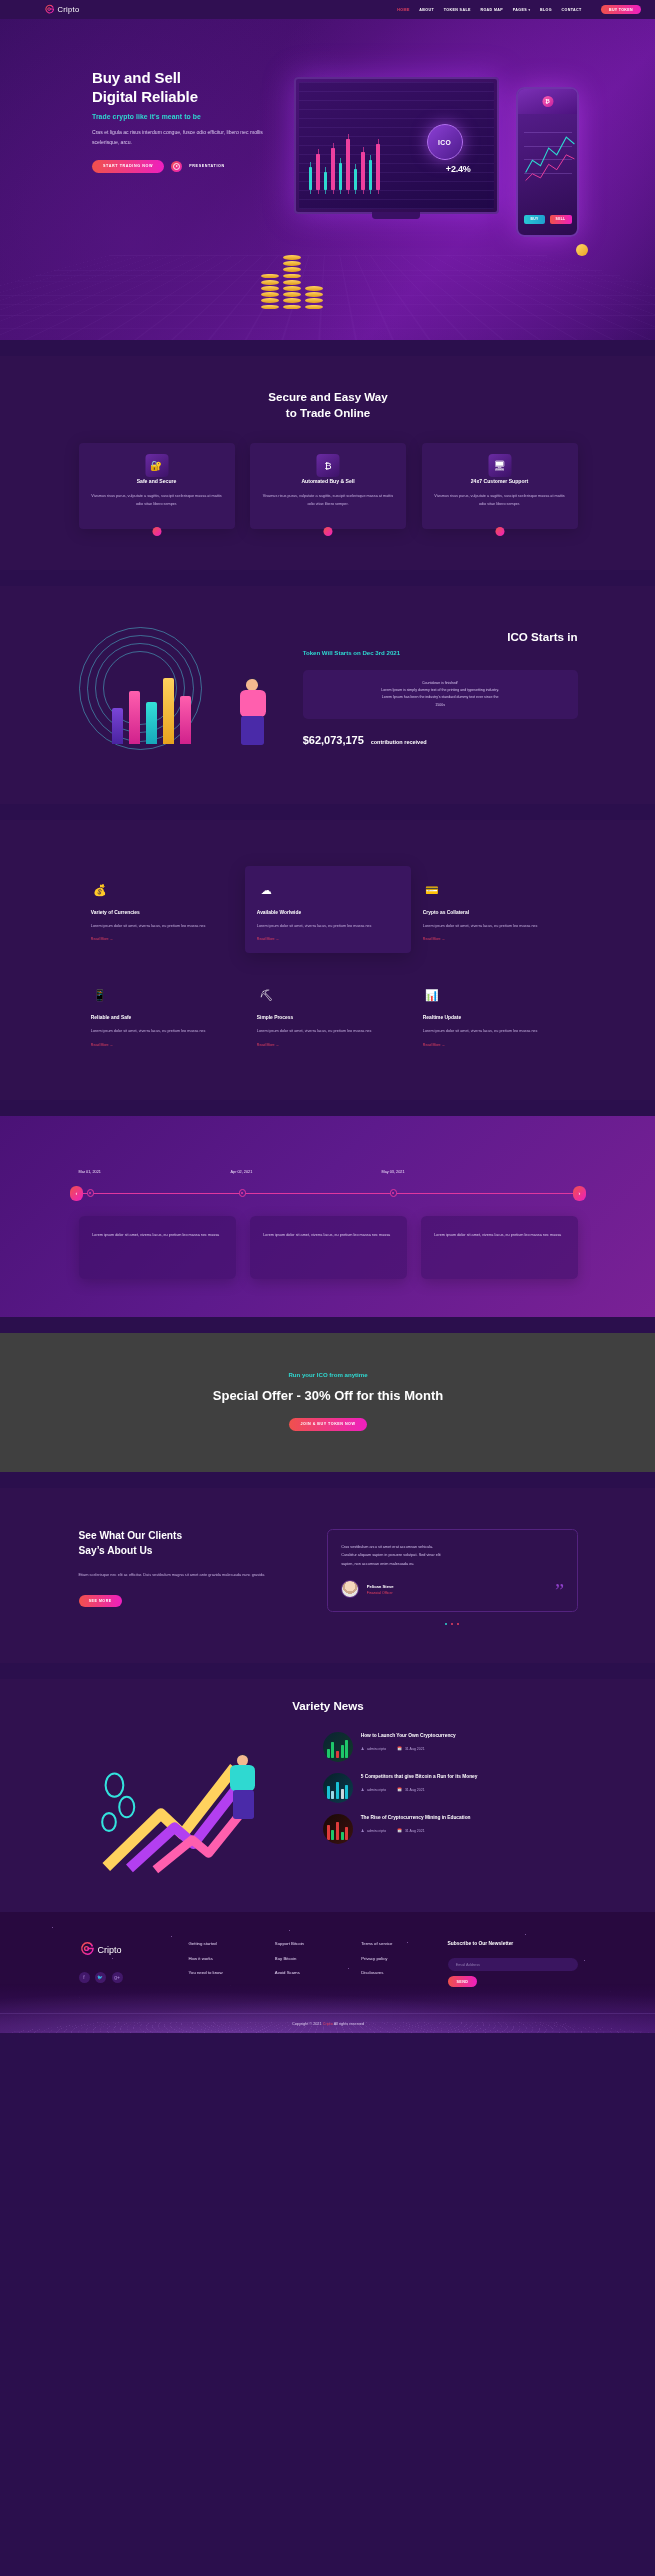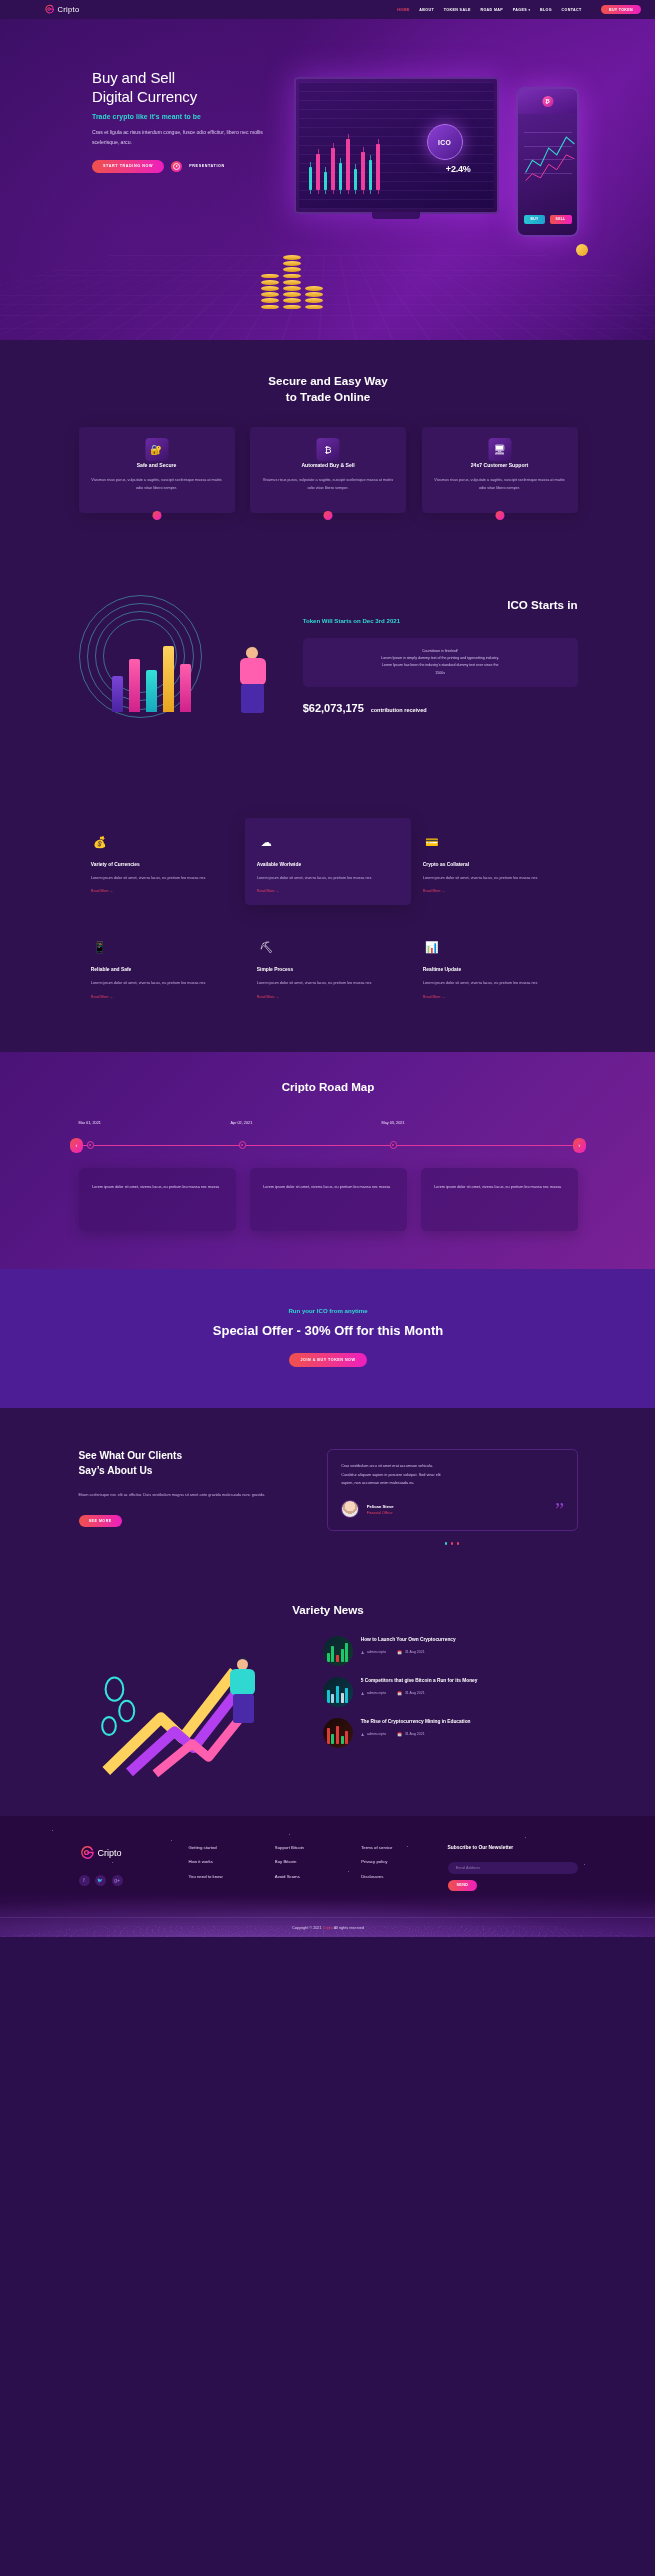--- a/index.html
+++ b/index.html
@@ -44,21 +44,21 @@
   .hero-grid {
     position:absolute; inset:0; opacity:.18;
     background-image:
       linear-gradient(rgba(190,120,255,.25) 0.7px, transparent 0.7px),
       linear-gradient(90deg, rgba(190,120,255,.25) 0.7px, transparent 0.7px);
     background-size:23px 23px;
     transform:perspective(273px) rotateX(62deg) translateY(82px) scale(1.6);
     transform-origin:center bottom;
   }
   .hero-inner { position:relative; z-index:5; padding:49px 0 0 92px; width:287px; }
-  .hero-h1 { font-size:15px; font-weight:400; line-height:1.28; letter-spacing:-0.1px; }
+  .hero-h1 { font-size:15px; font-weight:700; line-height:1.28; letter-spacing:-0.1px; }
   .hero-sub { margin-top:6.8px; font-size:6.8px; font-weight:700; color:#2fd9d1; letter-spacing:0.1px; }
   .hero-p { margin-top:8.2px; font-size:5.1px; line-height:1.85; color:#ddcdf0; width:184px; }
   .hero-cta { margin-top:12.3px; display:flex; align-items:center; gap:6.8px; }
   .btn-trade {
     padding:4.8px 11px; border-radius:13.7px;
     background:linear-gradient(90deg,#f0514c,#ee1fbf);
     font-size:3.7px; font-weight:700; letter-spacing:0.6px; color:#fff;
     text-transform:uppercase; border:none; cursor:pointer;
   }
   .play-circle {
@@ -130,21 +130,21 @@
   .pb.sell { background:linear-gradient(90deg,#f0514c,#ee1fbf); }
   .coin-stack { position:absolute; left:261px; top:236px; display:flex; align-items:flex-end; gap:4.1px; }
   .stack { display:flex; flex-direction:column-reverse; gap:1.4px; }
   .coin { width:18px; height:4.8px; border-radius:50%/55%; background:linear-gradient(180deg,#ffd25e,#e09a1d); }
   .float-coin {
     position:absolute; right:68px; top:225px; width:12.3px; height:12.3px; border-radius:50%;
     background:linear-gradient(135deg,#ffd76a,#e8a423);
   }
 
   
-  .section { position:relative; }
+  .section { position:relative;margin-top:16px; }
   .sec-title { text-align:center; font-size:11.6px; font-weight:700; line-height:1.35; }
   .container { width:499px; margin:0 auto; }
 
   
   .features { background:#30114f; padding:33px 0 41px; }
   .feat-cards { display:flex; justify-content:space-between; margin-top:23px; }
   .feat-card {
     width:156px; background:#38155c; border-radius:4.1px;
     padding:27px 11px 20.5px; text-align:center; position:relative;
     box-shadow:0 2.7px 15px rgba(0,0,0,.18);
@@ -231,21 +231,21 @@
   .rm-date { position:absolute; font-size:3.8px; color:#f0e2fb; white-space:nowrap; }
   .rm-cards { display:flex; justify-content:space-between; margin-top:12.3px; }
   .rm-card {
     width:157px; height:63px; border-radius:5.5px;
     background:rgba(60,14,100,.55); padding:16.4px 13.7px;
     box-shadow:0 3.4px 13.7px rgba(0,0,0,.2);
   }
   .rm-text { font-size:3.8px; line-height:2.1; color:#ddcdf0; }
 
   
-  .offer { background:#4c1d95; padding:38px 0 41px; text-align:center; }
+  .offer { background:#404040; padding:38px 0 41px; text-align:center; }
   .offer-sub { font-size:6.1px; font-weight:700; color:#2fd9d1; }
   .offer-h { margin-top:9.6px; font-size:13px; font-weight:700; }
   .btn-join {
     margin-top:15px; padding:4.8px 11.6px; border-radius:13.7px;
     background:linear-gradient(90deg,#f0514c,#ee1fbf);
     font-size:3.7px; font-weight:700; letter-spacing:0.5px; color:#fff;
     text-transform:uppercase; border:none; cursor:pointer;
   }
 
   
@@ -464,21 +464,21 @@
         <i class="coin"></i>
         <i class="coin"></i>
         <i class="coin"></i>
       </div>
   </div>
   <div class="float-coin"></div>
 
   <div class="hero-inner">
     <h1 class="hero-h1">
       <span>Buy and Sell</span><br>
-      <span>Digital Currency</span>
+      <span>Digital Reliable</span>
     </h1>
     <div class="hero-sub">Trade crypto like it's meant to be</div>
     <p class="hero-p">Cras et ligula ac risus interdum congue, fusce odio efficitur, libero nec mollis scelerisque, arcu.</p>
     <div class="hero-cta">
       <button class="btn-trade">START TRADING NOW</button>
       <span class="play-circle">
         <span class="play-inner">
             <span class="play-tri"></span>
           </span>
       </span>
@@ -594,21 +594,20 @@
         <div class="ben-title">Realtime Update</div>
         <div class="ben-text">Lorem ipsum dolor sit amet, viverra lacus, eu pretium leo massa nec</div>
         <a class="ben-more">Read More →</a>
       </div>
     </div>
   </div>
 </section>
 
 <section class="roadmap section">
   <div class="container">
-    <h2 class="sec-title">Cripto Road Map</h2>
 
     <div class="rm-dates" style="margin-top:27px">
       <span class="rm-date" style="left:0">Mar 01, 2021</span>
       <span class="rm-date" style="left:152px">Apr 02, 2021</span>
       <span class="rm-date" style="left:303px">May 03, 2021</span>
     </div>
 
     <div class="rm-track" style="margin-top:2.7px">
       <div class="rm-line"></div>
       <div class="rm-arrow left">‹</div>

